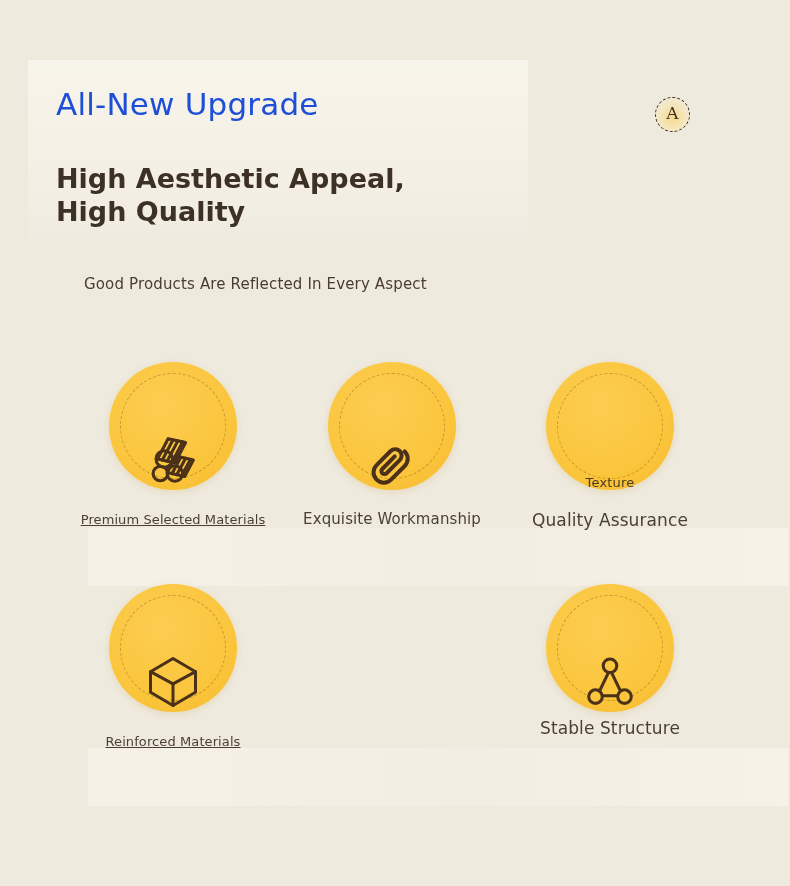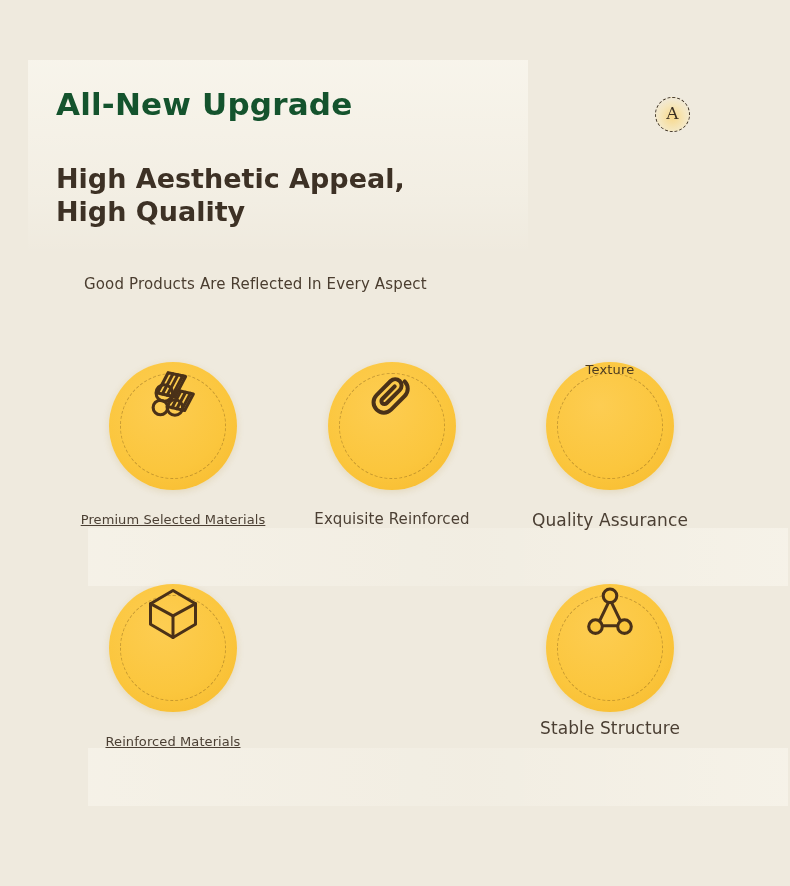--- a/index.html
+++ b/index.html
@@ -30,23 +30,23 @@
 
   
   .header {
     position: absolute;
     left: 0; top: 0; width: 790px; height: 330px;
   }
   .title-main {
     position: absolute;
     left: 56px; top: 86px;
     font-size: 31px;
-    font-weight: 700;
+    font-weight: 400;
     letter-spacing: 0.2px;
-    color: #14532d;
+    color: #1d4ed8;
     white-space: nowrap;
   }
   .title-sub {
     position: absolute;
     left: 56px; top: 163px;
     width: 420px;
     font-size: 27px;
     font-weight: 700;
     line-height: 1.22;
     color: #3d3125;
@@ -103,21 +103,21 @@
   .cell.c1 { left: 282px; }
   .cell.c2 { left: 500px; }
 
   .coin {
     width: 128px;
     height: 128px;
     margin: 0 auto;
     border-radius: 50%;
     background: radial-gradient(circle at 42% 34%, #fdcd52 0%, #fbc63d 58%, #f6b92c 100%);
     display: flex;
-    align-items: flex-start;
+    align-items: flex-end;
     justify-content: center;
     position: relative;
     box-shadow: 0 2px 7px rgba(180,140,40,0.18);
   }
   .coin::after {
     content: "";
     position: absolute;
     left: 11px; top: 11px; right: 11px; bottom: 11px;
     border-radius: 50%;
     border: 1px dashed rgba(120,85,25,0.40);
@@ -211,21 +211,21 @@
                      L30.5 21
                      C33.3 18.2 37.7 18.2 40.5 21
                      C43.3 23.8 43.3 28.2 40.5 31
                      L26 45.5
                      C24.7 46.8 22.6 46.8 21.3 45.5
                      C20 44.2 20 42.1 21.3 40.8
                      L35 27"></path>
           </svg>
         </span>
       </div>
-      <div class="caption sz-m">Exquisite Reinforced</div>
+      <div class="caption sz-m">Exquisite Workmanship</div>
     </div>
 
     <div class="cell c2">
       <div class="coin">
         <span class="coin-word">Texture</span>
       </div>
       <div class="caption sz-l">Quality Assurance</div>
     </div>
   </div>
 

